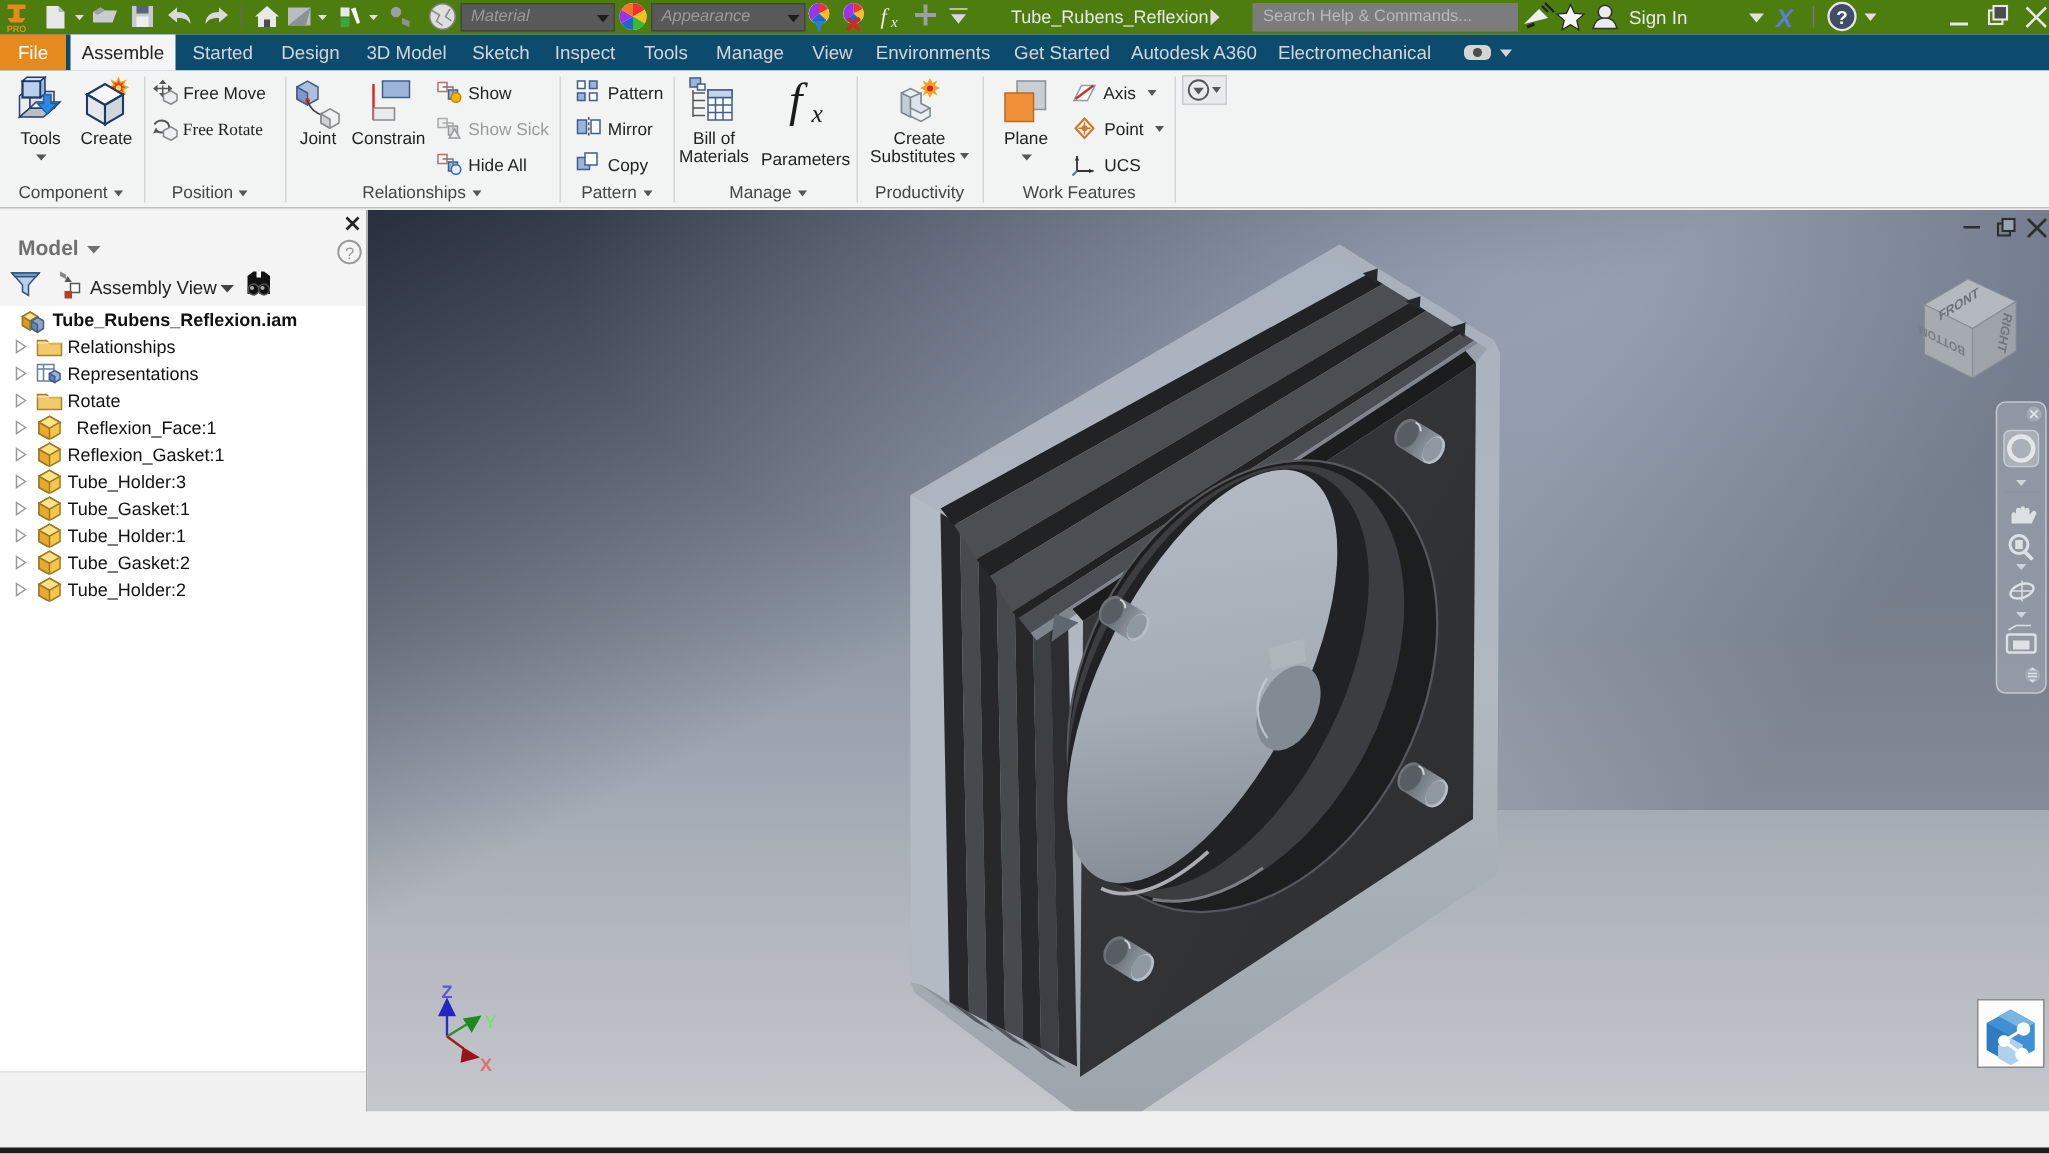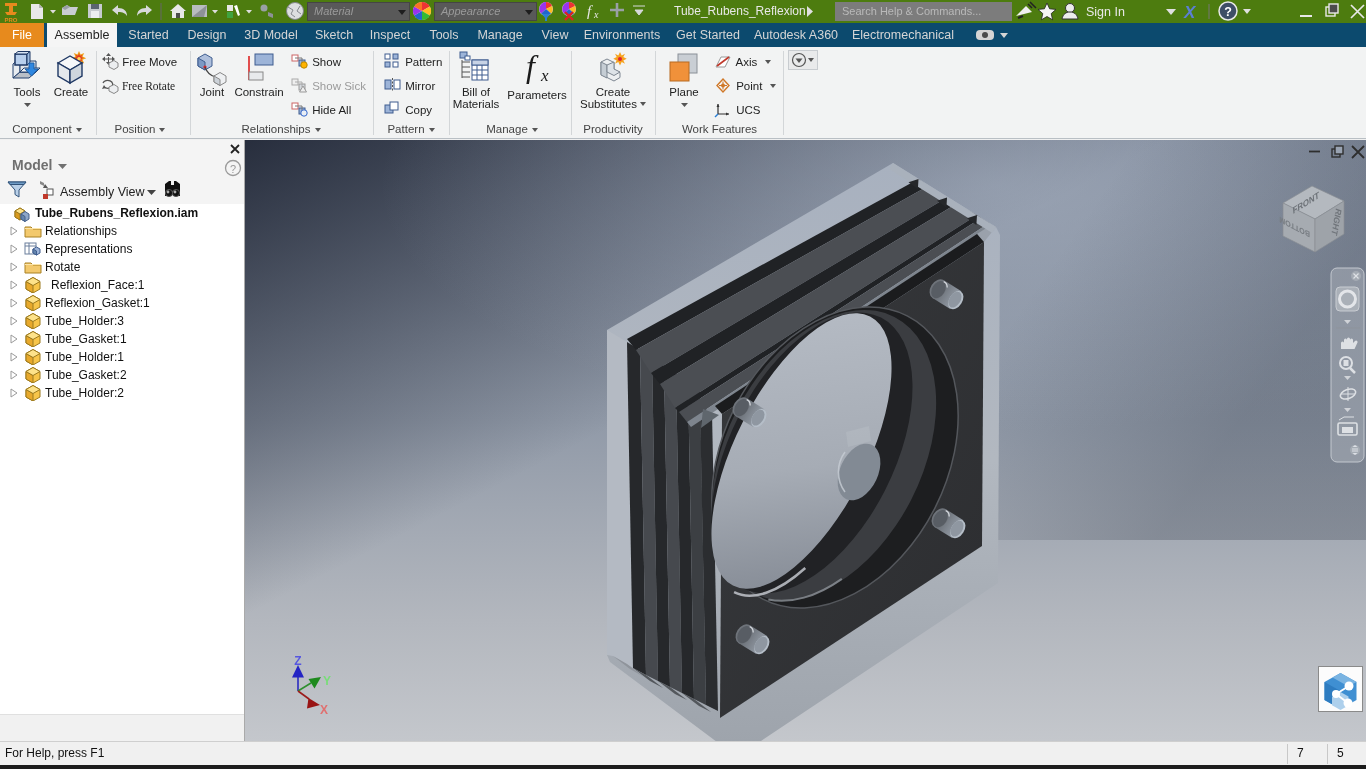--- a/index.html
+++ b/index.html
@@ -292,21 +292,21 @@
         <rect x="14" y="10" width="16" height="5" fill="#c7d3e6" stroke="#3f5d8f"></rect>
       </svg>
       <div style="margin-top:0;line-height:12px">Bill of<br>Materials</div>
     </div>
 
     <div class="bigbtn" style="left:503px;width:68px;">
       <svg width="46" height="34">
         <text x="12" y="27" font-family="Liberation Serif,serif" font-style="italic" font-size="32" fill="#1a1a1a">f</text>
         <text x="27" y="31" font-family="Liberation Serif,serif" font-style="italic" font-size="17" fill="#1a1a1a">x</text>
       </svg>
-      <div style="margin-top:3px">Parameters</div>
+      <div style="margin-top:14px">Parameters</div>
     </div>
 
     <div class="bigbtn" style="left:580px;width:66px;">
       <svg width="40" height="36">
         <path d="M27 2 l1.7 3.4 l3.3 -1.7 l-1.7 3.3 l3.4 1.7 l-3.4 1.7 l1.7 3.3 l-3.3 -1.7 l-1.7 3.4 l-1.7 -3.4 l-3.3 1.7 l1.7 -3.3 l-3.4 -1.7 l3.4 -1.7 l-1.7 -3.3 l3.3 1.7 z" fill="#f6a21d"></path>
         <circle cx="27" cy="9" r="2" fill="#d23"></circle>
         <path d="M8 12 l6 -3 l7 3.5 v7 l6 3 v5 l-6 3.5 l-13 -6.5 z" fill="#eceff1" stroke="#7d8691"></path>
         <path d="M8 12 l6 3 v13 l-6 -3 z" fill="#c5cdd4" stroke="#7d8691"></path>
         <path d="M14 15 l7 -3 v7 l6 3 l-6 3.5 l-7 -3.5 z" fill="#dde3e8" stroke="#7d8691"></path>
       </svg>
@@ -662,21 +662,14 @@
     </g>
 
     <g stroke="#2e2e2e" stroke-width="1.8" fill="none">
       <path d="M1309 151.5 h11"></path>
       <rect x="1332" y="149" width="8" height="8" stroke-width="1.4"></rect>
       <rect x="1335" y="146" width="8" height="8" stroke-width="1.4" fill="#99a3b2"></rect>
       <path d="M1352 146 l12 12 M1364 146 l-12 12"></path>
     </g>
   </svg>
   </div>
-  <div id="statusbar">
-      <span style="position:absolute;left:5px;top:4px;">For Help, press F1</span>
-    <div style="position:absolute;left:1287px;top:2px;width:1px;height:20px;background:#c8c8c8"></div>
-    <div style="position:absolute;left:1327px;top:2px;width:1px;height:20px;background:#c8c8c8"></div>
-    <span style="position:absolute;left:1297px;top:4px;">7</span>
-    <span style="position:absolute;left:1337px;top:4px;">5</span>
-  </div>
   <div id="blackline"></div>
 </div>
 
 </body></html>

